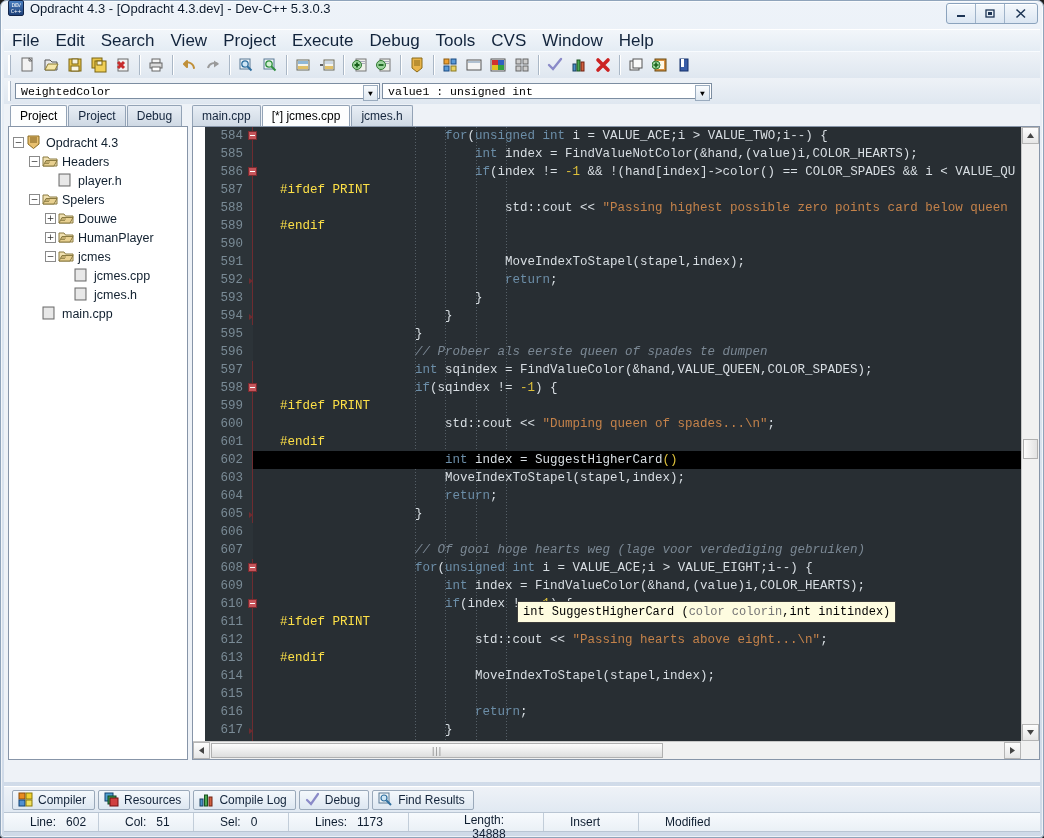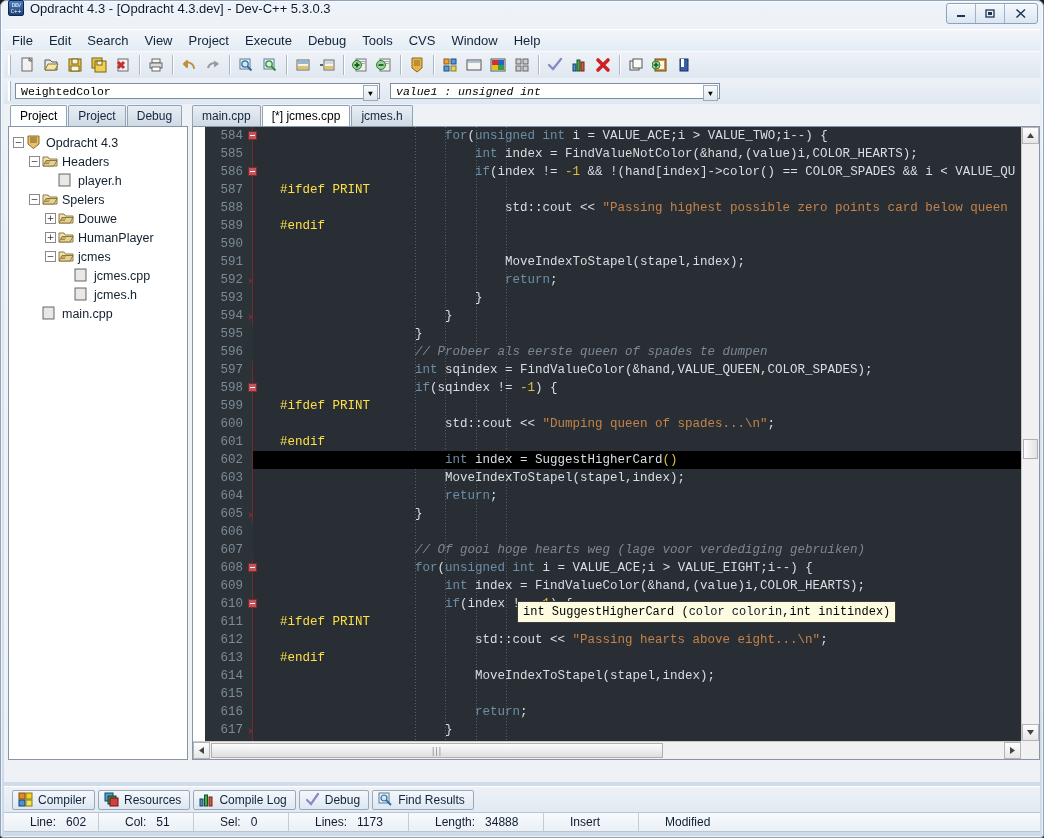--- a/index.html
+++ b/index.html
@@ -60,21 +60,21 @@
   .win-btn svg { display:block; }
 
   
   .menubar {
     position:absolute; left:4px; right:4px; top:29px; height:22px;
     display:flex; align-items:center;
     background:linear-gradient(180deg,#f2f6fa,#e4ecf4);
     border-top:1px solid #fff;
   }
   .menu-item {
-    font-size:13px; color:#12243c; padding:2px 8px;
+    font-size:17px; color:#12243c; padding:2px 8px;
     white-space:nowrap; cursor:default;
   }
 
   
   .toolbar {
     position:absolute; left:4px; right:4px; top:51px; height:27px;
     display:flex; align-items:center;
     background:linear-gradient(180deg,#eef2f7,#dfe7f0);
     border-top:1px solid #f8fbfe;
     padding-left:4px;
@@ -107,21 +107,21 @@
     font-size:11.5px; color:#000;
   }
   .combo span.cv { padding-left:5px; white-space:nowrap; overflow:hidden; }
   .combo .arrow {
     position:absolute; right:1px; top:1px; width:15px; height:16px;
     display:flex; align-items:center; justify-content:center;
     background:linear-gradient(180deg,#fafcfe,#dde6ef);
     border:1px solid #9aabbe;
   }
   #combo1 { width:365px; }
-  #combo2 { width:330px; margin-left:10px;font-style:italic; }
+  #combo2 { width:330px; margin-left:2px; }
 
   
   .workspace {
     position:absolute; left:4px; top:104px; right:4px; bottom:56px;
     background:#eef2f7;
   }
 
   
   .leftpanel {
     position:absolute; left:4px; top:0; width:180px; bottom:22px;
@@ -234,21 +234,21 @@
   .punct{ color:#d8dee3; }
 
   
   .tooltip {
     position:absolute;
     background:#fefce0; border:1px solid #3c3c3c;
     font-family:"Liberation Mono","DejaVu Sans Mono",monospace;
     font-size:12px; line-height:16px; color:#000;
     padding:2px 5px; white-space:nowrap; z-index:40;
   }
-  .tooltip .red { color:#0f172a; }
+  .tooltip .red { color:#737373; }
 
   
   .vscroll {
     position:absolute; right:0; top:0; bottom:18px; width:18px;
     background:#f1f1f1; border-left:1px solid #c7c7c7;
   }
   .hscroll {
     position:absolute; left:0; right:18px; bottom:0; height:18px;
     background:#f1f1f1; border-top:1px solid #c7c7c7;
   }
@@ -777,21 +777,21 @@
         <span class="val">51</span>
       </div>
       <div class="scell" style="width: 95px;">
         <span class="lbl">Sel:</span>
         <span class="val">0</span>
       </div>
       <div class="scell" style="width: 120px;">
         <span class="lbl">Lines:</span>
         <span class="val">1173</span>
       </div>
-      <div class="scell" style="width: 135px;">
+      <div class="scell" style="width: 135px; flex-direction: column;">
         <span class="lbl">Length:</span>
         <span class="val">34888</span>
       </div>
       <div class="scell" style="width: 95px;">
         <span class="lbl">Insert</span>
       </div>
       <div class="scell" style="width: 250px; border-right: none;">
         <span class="lbl">Modified</span>
       </div>
     </div>

